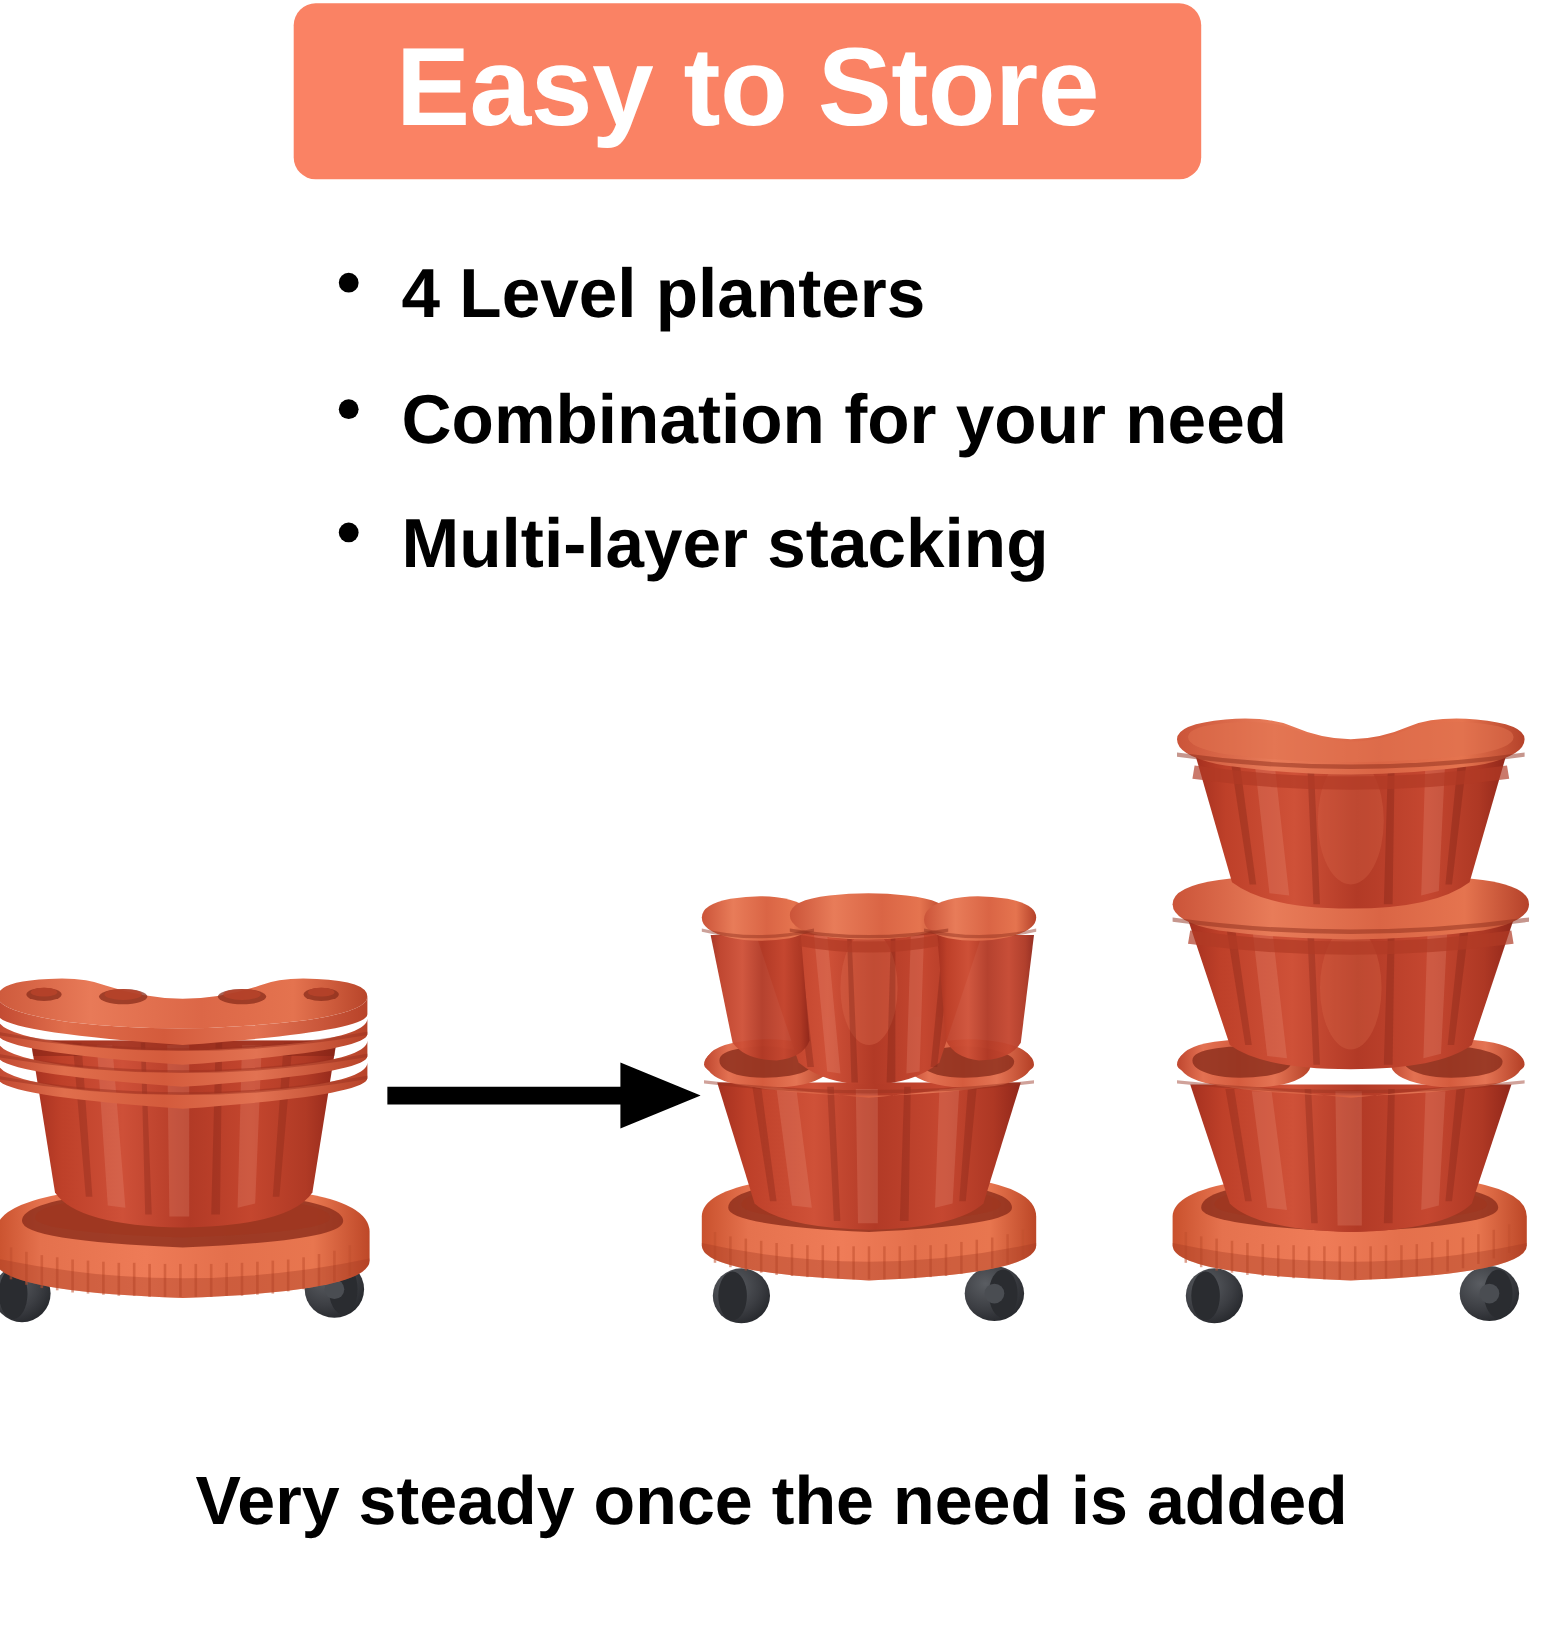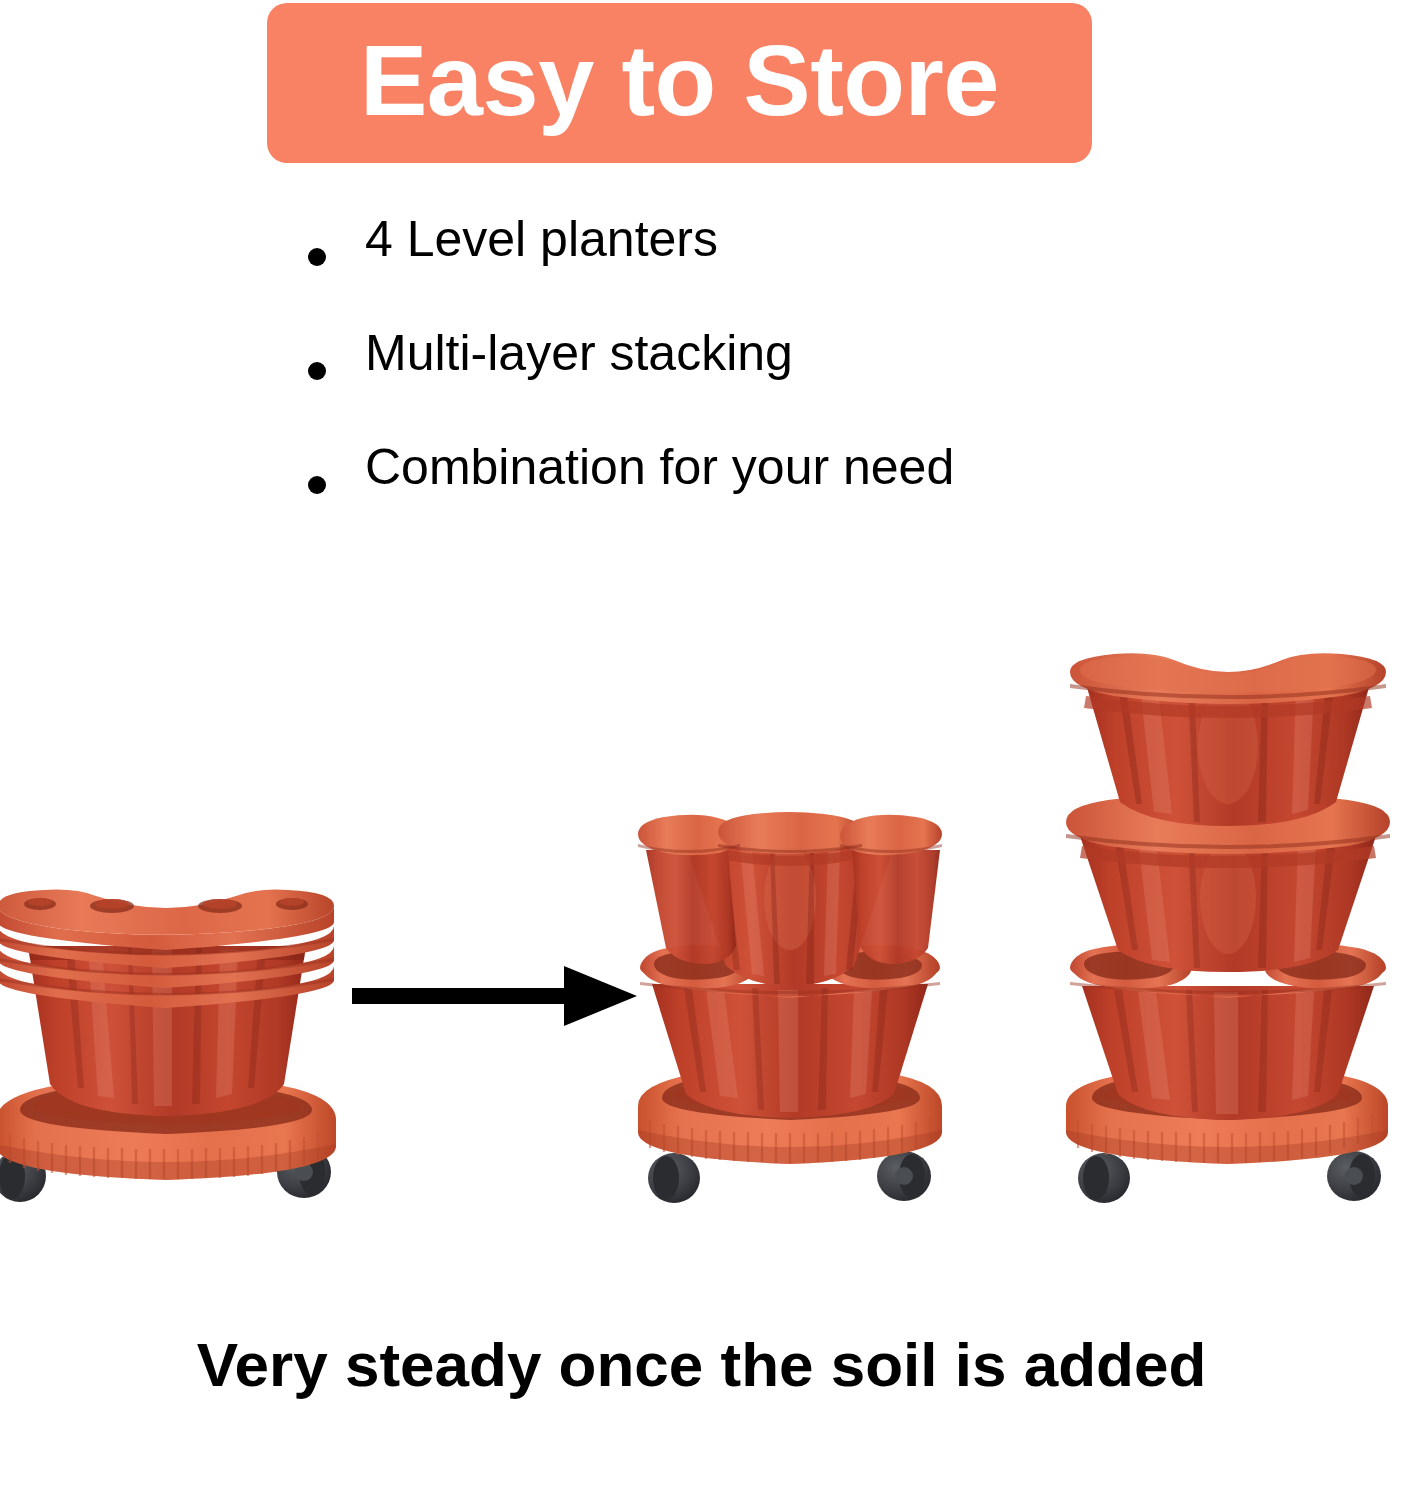--- a/index.html
+++ b/index.html
@@ -12,22 +12,22 @@
           border-radius:20px;display:flex;align-items:center;justify-content:center;}
   .banner-text{color:#ffffff;font-size:101px;font-weight:bold;line-height:1;
                letter-spacing:-0.5px;white-space:nowrap;
                transform:translateY(-3px);}
 
   
   .bullets{position:absolute;left:300px;top:196px;width:1000px;}
   .bullet-row{position:relative;height:113px;}
   .bullet-dot{position:absolute;left:8px;width:18px;height:18px;border-radius:50%;
               background:#000;}
-  .bullet-label{position:absolute;left:65px;font-size:50px;color:#000;
-                line-height:1;white-space:nowrap;font-weight:400;}
+  .bullet-label{position:absolute;left:65px;font-size:63px;color:#000;
+                line-height:1;white-space:nowrap;font-weight:700;margin-top:22px;}
   .r0 .bullet-dot{top:52px;}
   .r0 .bullet-label{top:18px;}
   .r1 .bullet-dot{top:53px;}
   .r1 .bullet-label{top:19px;}
   .r2 .bullet-dot{top:54px;}
   .r2 .bullet-label{top:20px;}
 
   
   .arrow{position:absolute;left:352px;top:960px;width:285px;height:72px;}
 
@@ -51,28 +51,28 @@
     <div class="banner-text">Easy to Store</div>
   </div>
 
   <div class="bullets">
 
     <div class="bullet-row r0">
       <span class="bullet-dot"></span>
       <span class="bullet-label">4 Level planters</span>
     </div>
 
+    <div class="bullet-row r2">
+      <span class="bullet-dot"></span>
+      <span class="bullet-label">Combination for your need</span>
+    </div>
+
     <div class="bullet-row r1">
       <span class="bullet-dot"></span>
       <span class="bullet-label">Multi-layer stacking</span>
-    </div>
-
-    <div class="bullet-row r2">
-      <span class="bullet-dot"></span>
-      <span class="bullet-label">Combination for your need</span>
     </div>
 
   </div>
 
   <svg class="arrow" viewBox="0 0 285 72">
     <path d="M0 28 L212 28 L212 6 L285 36 L212 66 L212 44 L0 44 Z" fill="#000000"></path>
   </svg>
 
   <svg class="product prod-left" viewBox="0 0 348 320">
     <defs>
@@ -514,16 +514,16 @@
 
       <path d="M24 20 Q24 10 60 7 Q98 4 120 13 Q146 24 172 24 Q198 24 224 13
                Q246 4 284 7 Q320 10 320 20 Q320 30 284 36 Q228 43 172 43
                Q116 43 60 36 Q24 30 24 20 Z" fill="#E0714F" opacity="0.55"></path>
       <path d="M14 34 Q172 56 330 34 L330 38 Q172 60 14 38 Z" fill="#8E2E1C" opacity="0.5"></path>
       <path d="M30 46 Q172 66 314 46 L316 58 Q172 78 28 58 Z" fill="#B13A25" opacity="0.68"></path>
     </g>
   </svg>
 
   <div class="caption">
-    <div class="cap-line">Very steady once the soil is added</div>
+    <div class="cap-line">Very steady once the need is added</div>
   </div>
 
 </div>
 
 </body></html>

